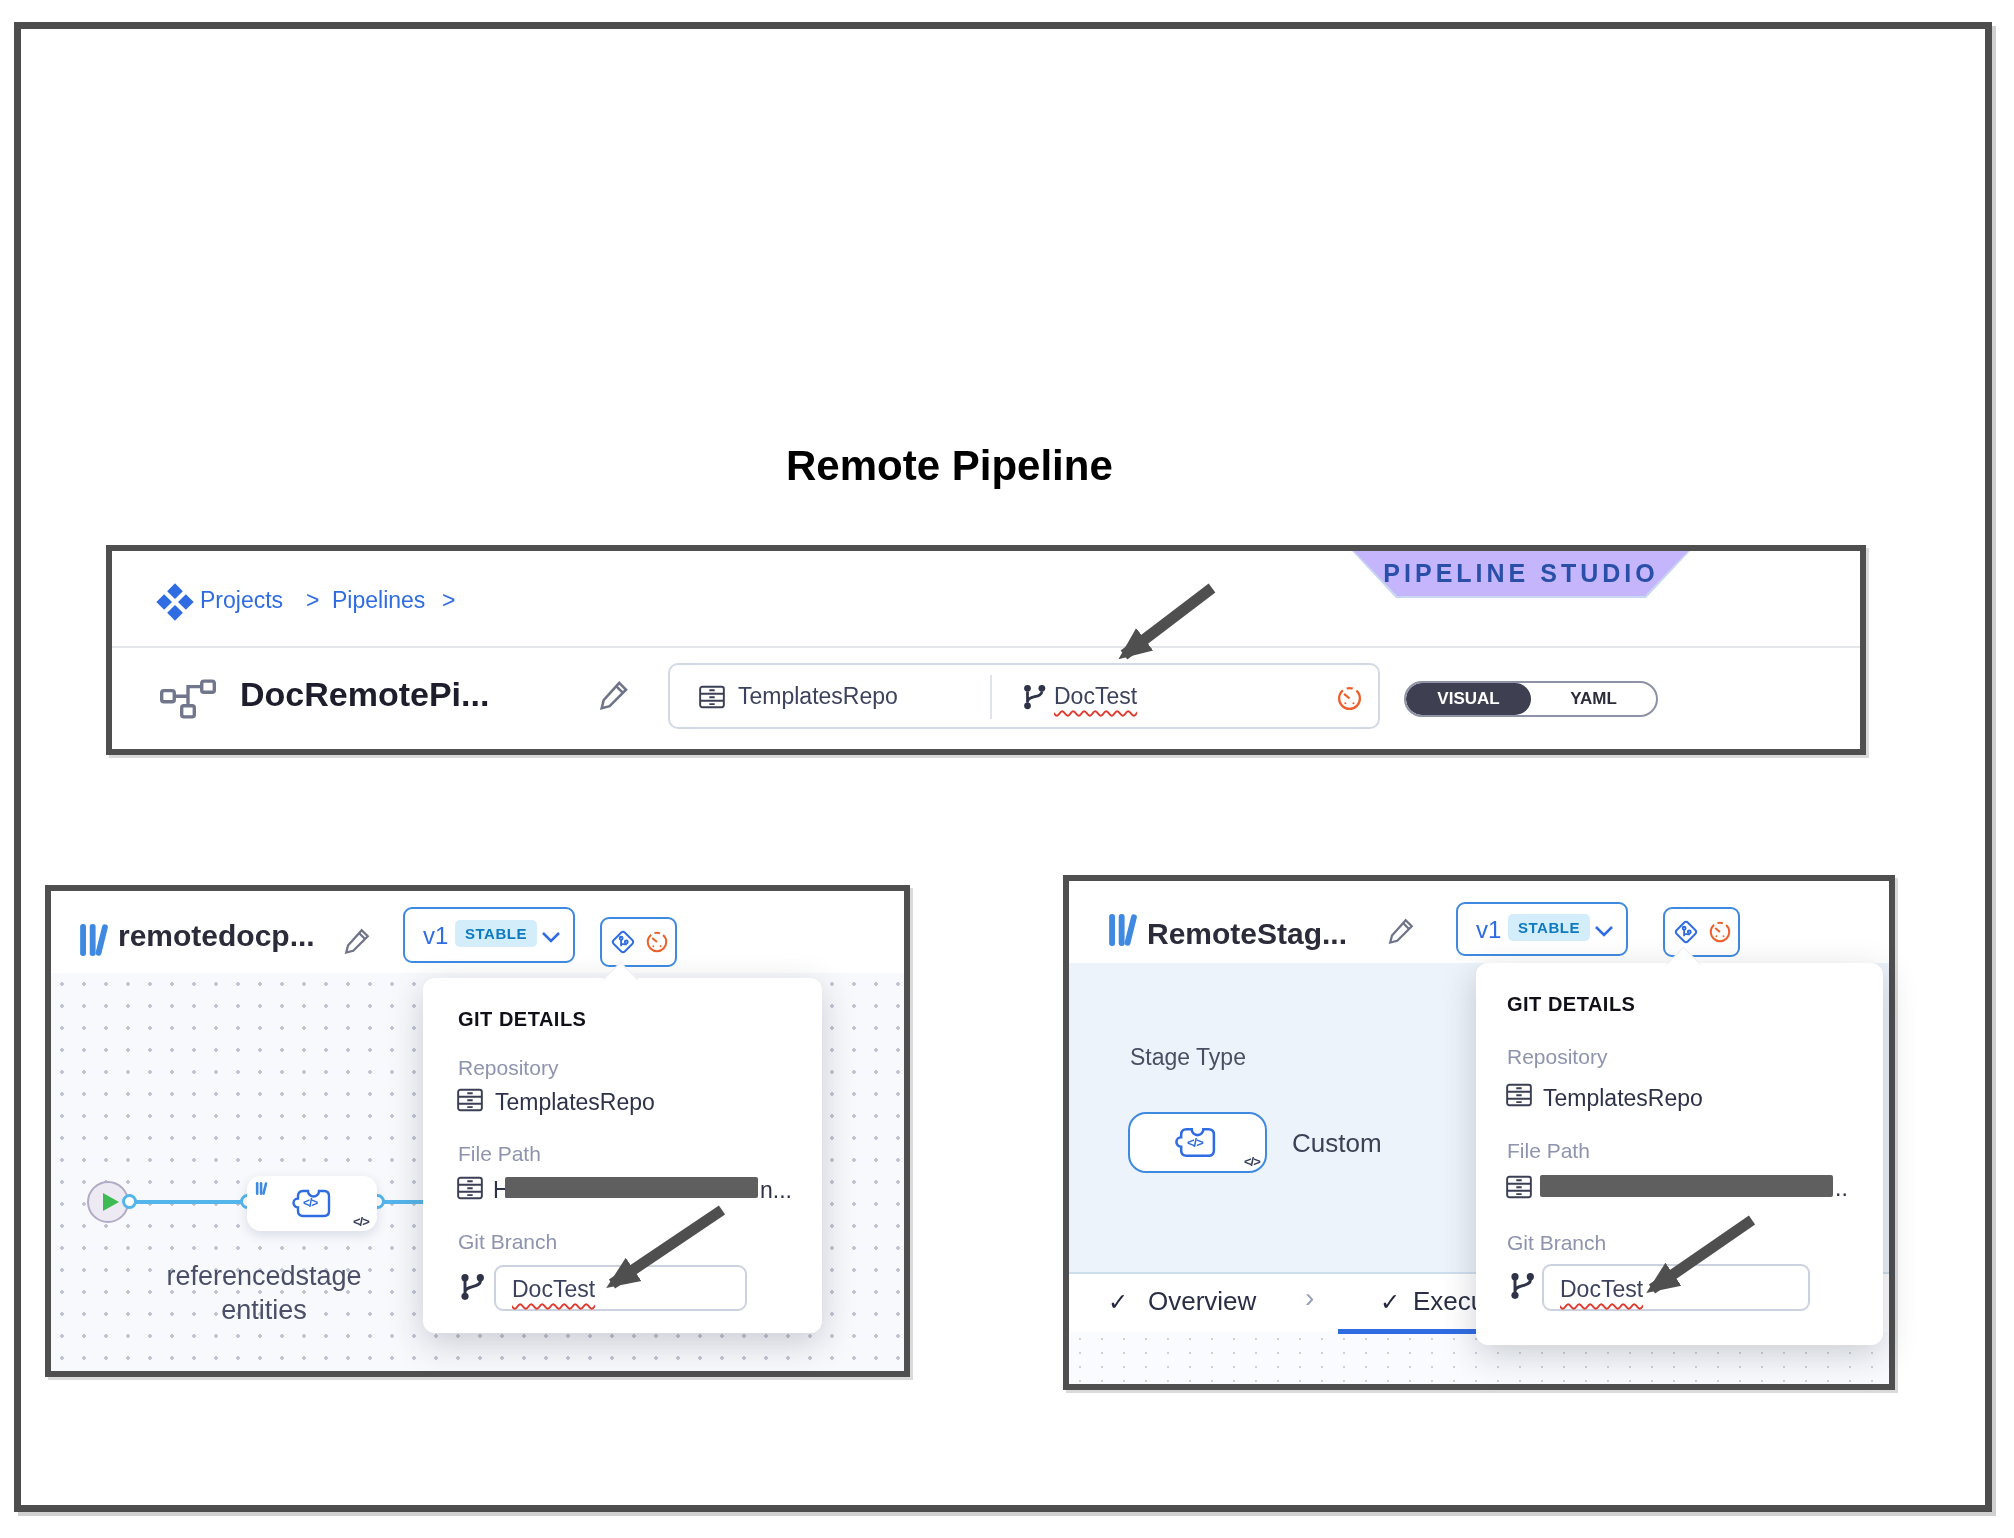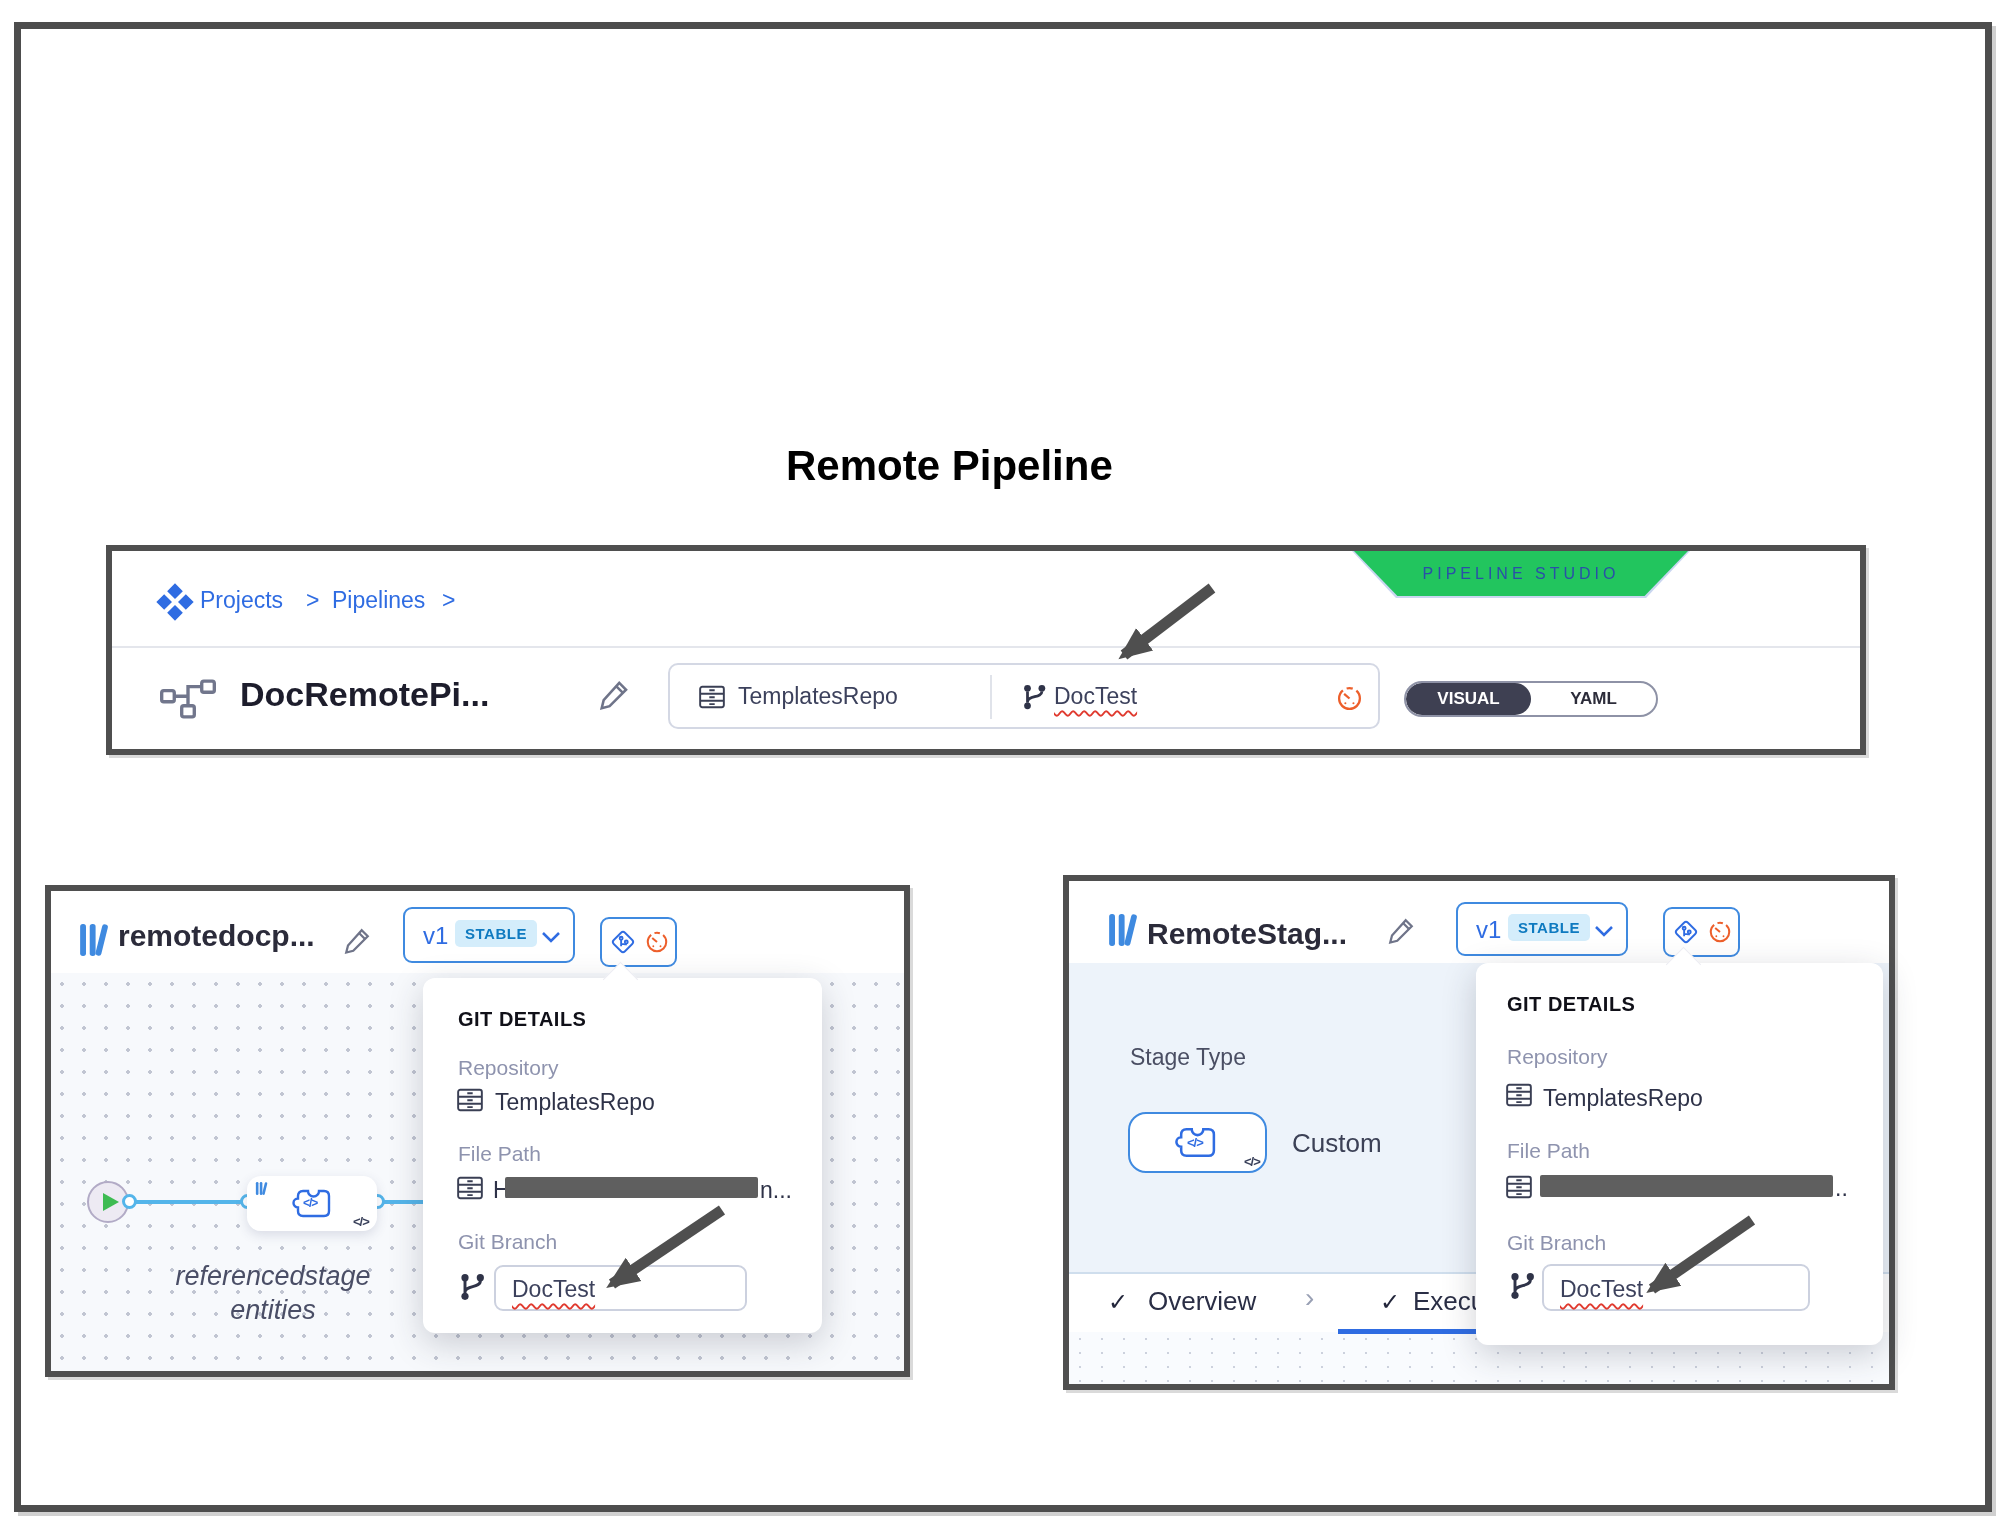--- a/index.html
+++ b/index.html
@@ -21,23 +21,23 @@
   .field-text{font-size:23px;color:#3c415c;white-space:nowrap;}
   .squiggle{text-decoration:underline;text-decoration-style:wavy;text-decoration-color:#e03a2f;
             text-decoration-thickness:2px;text-underline-offset:6px;}
   .vdiv{width:2px;background:#e0e3ea;}
   .toggle{border:2px solid #8e92a6;border-radius:20px;background:#fff;display:flex;box-sizing:border-box;overflow:hidden;}
   .toggle .opt{flex:1;display:flex;align-items:center;justify-content:center;font-size:17px;font-weight:bold;}
   .toggle .sel{background:#3e4052;color:#fff;border-radius:18px;}
   .toggle .unsel{color:#2c2c3a;}
   .badge-outer{clip-path:polygon(0 0,100% 0,87% 100%,13% 100%);background:#c9d6f0;}
   .badge-inner{position:absolute;left:2px;top:0;right:2px;bottom:2px;
-               clip-path:polygon(0 0,100% 0,87% 100%,13% 100%);background:#22c55e;
+               clip-path:polygon(0 0,100% 0,87% 100%,13% 100%);background:#c4b5fd;
                display:flex;align-items:center;justify-content:center;
-               font-size:16px;font-weight:normal;letter-spacing:4px;color:#2a4fa8;}
+               font-size:25px;font-weight:bold;letter-spacing:4px;color:#2a4fa8;}
   .vbox{border:2px solid #3f8ae0;border-radius:9px;background:#fff;box-sizing:border-box;}
   .v1{color:#2f6ce2;font-size:24px;}
   .stable{background:#d4edfb;color:#0e7ac0;font-size:15px;font-weight:bold;border-radius:5px;
           padding:5px 10px;letter-spacing:.5px;}
   .iconbtn{border:2px solid #3f8ae0;border-radius:9px;background:#fff;box-sizing:border-box;
            display:flex;align-items:center;justify-content:center;gap:8px;}
   .canvas{background:#f7f9fc;background-image:radial-gradient(rgba(150,156,175,.55) 2px,transparent 2px);
           background-size:22px 22px;}
   .popover{background:#fff;border-radius:12px;box-shadow:0 10px 34px rgba(40,44,63,.22);z-index:6;}
   .caret{position:absolute;width:24px;height:24px;background:#fff;transform:rotate(45deg);
@@ -203,21 +203,21 @@
         </div>
         <div class="abs" style="left:45px;top:9px;">
           <svg width="42" height="36" viewBox="0 0 42 36" fill="none" stroke="#2f6ce2" stroke-width="2.4">
             <path d="M11 6 H16 A 5.5 5.5 0 0 0 27 6 H32 Q37 6 37 11 V26 Q37 31 32 31 H11 Q6 31 6 26 V22.5 A 4.5 4.5 0 0 1 6 13.5 V11 Q6 6 11 6 Z"></path>
           </svg>
           <span class="abs" style="left:11px;top:11px;font-size:12px;font-weight:bold;color:#2f6ce2;letter-spacing:-1px;">&lt;/&gt;</span>
         </div>
         <span class="abs code-sm" style="left:106px;top:38px;">&lt;/&gt;</span>
       </div>
 
-      <div class="abs node-label" style="left:77px;top:286px;width:290px;font-style:italic;">
+      <div class="abs node-label" style="left:68px;top:286px;width:290px;">
         <div>referencedstage</div>
         <div>entities</div>
       </div>
     </div>
   </div>
 
   <div class="abs popover" style="left:423px;top:978px;width:399px;height:355px;">
     <div class="caret" style="left:185px;top:-11px;"></div>
     <div class="abs gd-title" style="left:35px;top:30px;">GIT DETAILS</div>
     <div class="abs gd-label" style="left:35px;top:78px;">Repository</div>

